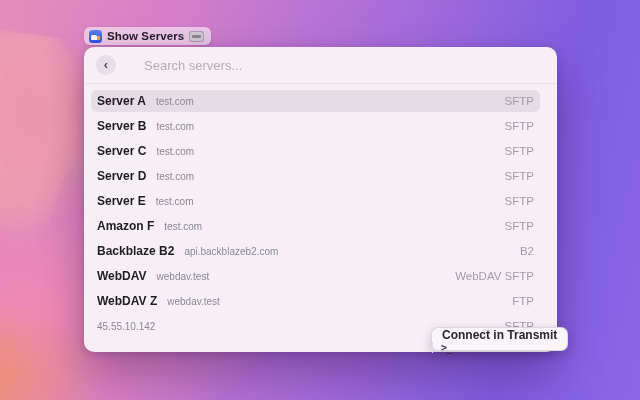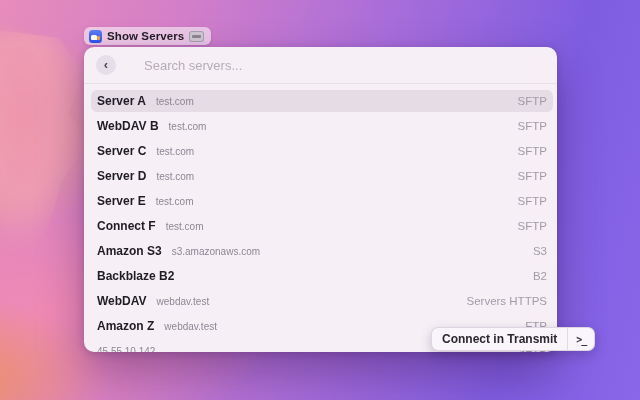--- a/index.html
+++ b/index.html
@@ -44,33 +44,34 @@
     background:#f6f0f6;border-radius:10px;overflow:hidden;
     box-shadow:0 22px 45px rgba(55,18,80,.38), 0 2px 8px rgba(55,18,80,.22);
   }
   .search-row{height:36px;display:flex;align-items:center;padding:0 12px;border-bottom:1px solid #e9e1ea;}
   .back-btn{width:20px;height:20px;border-radius:50%;background:#e6dee8;display:flex;align-items:center;justify-content:center;flex:0 0 auto;}
   .back-btn span{font-size:13px;color:#4c4752;line-height:1;margin-top:-1px;font-weight:700;}
   .search-input{flex:1;margin-left:26px;border:0;outline:0;background:transparent;
     font-family:"Liberation Sans","DejaVu Sans",sans-serif;font-size:13px;color:#2a2530;}
   .search-input::placeholder{color:#b5acb8;}
   .list{position:absolute;left:0;right:0;top:43px;}
-  .row{height:22px;margin:0 4px 3px 7px;padding:0 6px;border-radius:6px;
+  .row{height:22px;margin:0 17px 3px 7px;padding:0 6px;border-radius:6px;
     display:flex;align-items:center;gap:10px;}
   .row.selected{background:#e5dce6;}
   .row .name{font-size:12px;font-weight:700;color:#201c24;white-space:nowrap;}
   .row .host{font-size:10px;color:#8d8694;white-space:nowrap;}
   .row .spacer{flex:1;}
   .row .proto{font-size:11.5px;color:#a29aa8;white-space:nowrap;}
   
   .tooltip{
     position:absolute;left:431px;top:327px;height:22px;z-index:5;
     display:flex;align-items:center;background:#faf5fa;border-radius:7px;
     border:1px solid rgba(90,70,100,.18);
     box-shadow:0 4px 12px rgba(40,15,60,.22);
+    flex-direction:column;
   }
   .tooltip-label{font-size:12px;font-weight:700;color:#2b2630;padding:0 10px;}
   .tooltip-key{width:26px;align-self:stretch;display:flex;align-items:center;justify-content:center;
     border-left:1px solid #e2dae3;}
   .terminal-glyph{font-family:"DejaVu Sans Mono","Liberation Mono",monospace;font-size:10px;font-weight:700;color:#3a3440;letter-spacing:-1px;}
 </style>
 </head>
 <body>
 
 <div class="wallpaper">
@@ -91,21 +92,21 @@
     <input class="search-input" type="text" placeholder="Search servers..." style="">
   </div>
   <div class="list" id="server-list">
       <div class="row selected">
     <span class="name">Server A</span>
     <span class="host">test.com</span>
     <span class="spacer"></span>
     <span class="proto">SFTP</span>
   </div>
       <div class="row">
-    <span class="name">WebDAV B</span>
+    <span class="name">Server B</span>
     <span class="host">test.com</span>
     <span class="spacer"></span>
     <span class="proto">SFTP</span>
   </div>
       <div class="row">
     <span class="name">Server C</span>
     <span class="host">test.com</span>
     <span class="spacer"></span>
     <span class="proto">SFTP</span>
   </div>
@@ -115,44 +116,39 @@
     <span class="spacer"></span>
     <span class="proto">SFTP</span>
   </div>
       <div class="row">
     <span class="name">Server E</span>
     <span class="host">test.com</span>
     <span class="spacer"></span>
     <span class="proto">SFTP</span>
   </div>
       <div class="row">
-    <span class="name">Connect F</span>
+    <span class="name">Amazon F</span>
     <span class="host">test.com</span>
     <span class="spacer"></span>
     <span class="proto">SFTP</span>
   </div>
       <div class="row">
-    <span class="name">Amazon S3</span>
-    <span class="host">s3.amazonaws.com</span>
-    <span class="spacer"></span>
-    <span class="proto">S3</span>
-  </div>
-      <div class="row">
     <span class="name">Backblaze B2</span>
+    <span class="host">api.backblazeb2.com</span>
     <span class="spacer"></span>
     <span class="proto">B2</span>
   </div>
       <div class="row">
     <span class="name">WebDAV</span>
     <span class="host">webdav.test</span>
     <span class="spacer"></span>
-    <span class="proto">Servers HTTPS</span>
+    <span class="proto">WebDAV SFTP</span>
   </div>
       <div class="row">
-    <span class="name">Amazon Z</span>
+    <span class="name">WebDAV Z</span>
     <span class="host">webdav.test</span>
     <span class="spacer"></span>
     <span class="proto">FTP</span>
   </div>
       <div class="row">
     <span class="host">45.55.10.142</span>
     <span class="spacer"></span>
     <span class="proto">SFTP</span>
   </div>
     </div>

